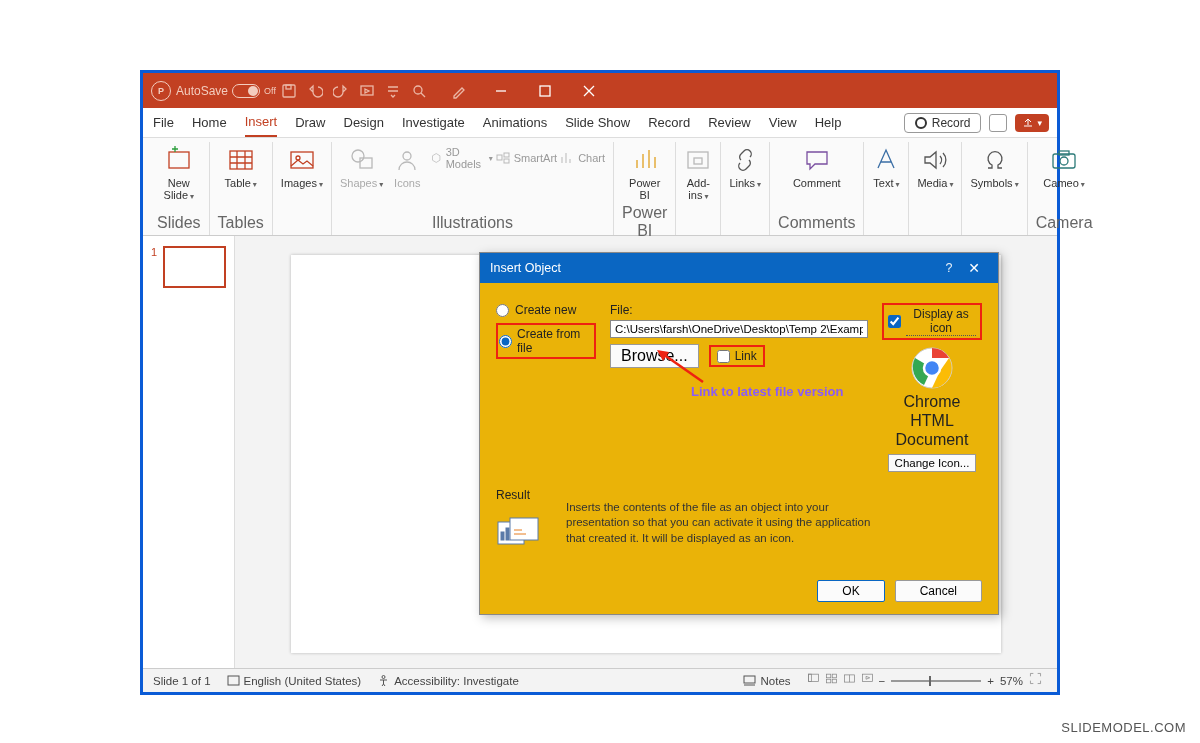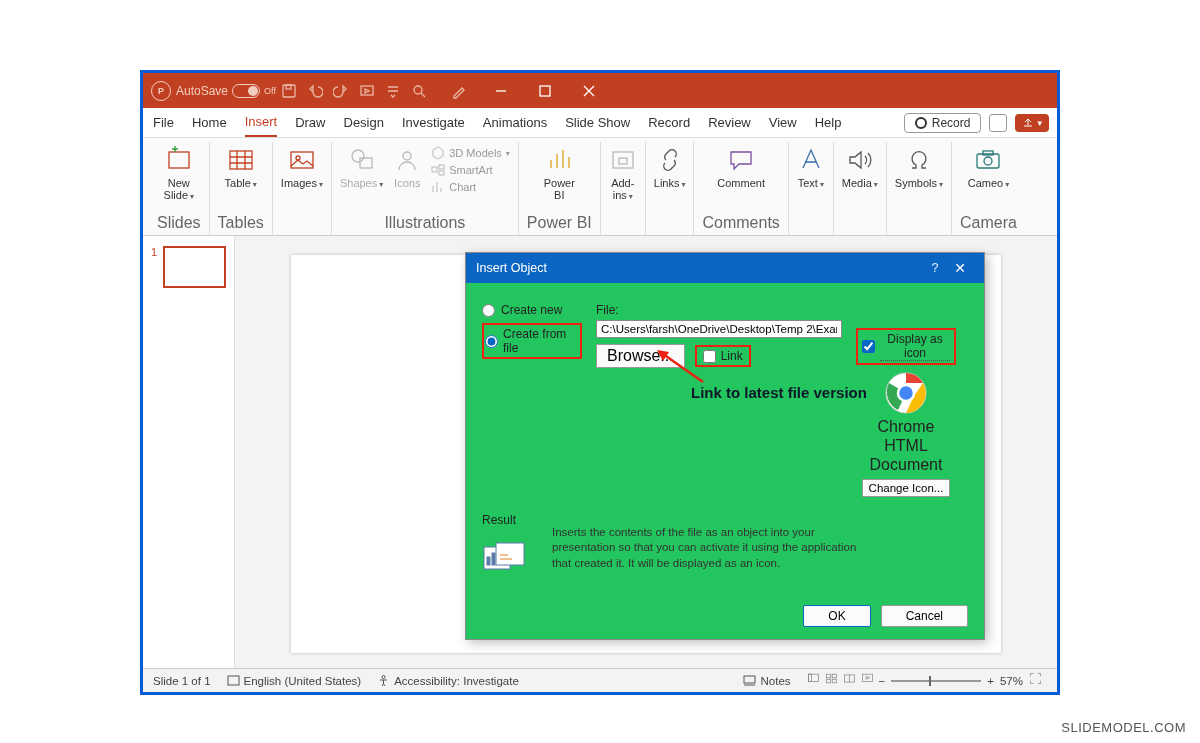--- a/index.html
+++ b/index.html
@@ -30,70 +30,70 @@
   .ribbon { height: 98px; background:#fafafa; border-bottom:1px solid #ccc; display:flex; padding: 4px 6px 0 6px; }
   .rg { border-right:1px solid #ddd; padding:0 8px; display:flex; flex-direction:column; align-items:center; }
   .rg-label { font-size:16px; color:#666; text-align:center; margin-top:auto; padding:3px 0; }
   .rg-body { display:flex; gap:10px; flex:1; align-items:flex-start; padding-top:4px; }
   .vbtn { display:flex; flex-direction:column; align-items:center; gap:3px; font-size:11px; color:#333; }
   .vbtn .ic { width:28px; height:28px; }
   .vbtn .ic svg { width:28px; height:28px; stroke:#c24022; fill:none; stroke-width:1.3; }
   .vbtn.gray .ic svg { stroke:#b9b9b9; }
   .vbtn.teal .ic svg { stroke:#2b7a78; }
   .dd::after { content:"\25BE"; font-size:8px; color:#666; margin-left:2px; }
-  .mini-list { display:flex; flex-direction:column; gap:3px; font-size:11px; color:#999; }
+  .mini-list { display:flex; flex-direction:row; gap:3px; font-size:11px; color:#999; }
   .mini-list div { display:flex; align-items:center; gap:4px; }
   .mini-list svg { width:14px; height:14px; stroke:#b9b9b9; fill:none; }
   
   .docarea { display:flex; height: calc(100% - 35px - 30px - 98px - 24px); background:#f3f3f3; }
   .thumbpane { width:92px; background:#fff; border-right:1px solid #ddd; padding:10px 8px; }
   .thumb { border:2px solid #c24022; width:70px; height:42px; background:#fff; }
   .canvas { flex:1; position:relative; display:flex; align-items:center; justify-content:center; }
   .slide { background:#fff; width: 710px; height: 398px; box-shadow: 0 0 3px rgba(0,0,0,.25); margin-top:4px; }
   
   .status { height:24px; background:#f3f3f3; border-top:1px solid #ccc; display:flex; align-items:center; font-size:11.5px; color:#444; padding:0 10px; }
   .status .spacer { flex:1; }
   .status-item { display:flex; align-items:center; gap:4px; margin-right:16px; }
   .status svg { width:13px; height:13px; stroke:#555; fill:none; }
   .zoom { display:flex; align-items:center; gap:6px; }
   .zoom-track { width:90px; height:2px; background:#999; position:relative; }
   .zoom-track::before { content:""; position:absolute; left:42%; top:-4px; width:2px; height:10px; background:#666; }
   .view-btn { width:18px; height:18px; opacity:.7; }
   
-  .dialog { position:absolute; left:230px; top:16px; width:520px; background:#22c55e; border:1px solid #888; box-shadow: 3px 3px 10px rgba(0,0,0,.25); }
+  .dialog { position:absolute; left:244px; top:16px; width:520px; background:#eab308; border:1px solid #888; box-shadow: 3px 3px 10px rgba(0,0,0,.25); }
   .dlg-title { height:30px; background:#0a66c2; color:#fff; display:flex; align-items:center; padding:0 10px; font-size:12.5px; }
   .dlg-title .t { flex:1; }
   .dlg-title .q { width:22px; text-align:center; opacity:.9; }
   .dlg-title .x { width:28px; text-align:center; font-size:14px; }
-  .dlg-body { padding: 20px 28px 8px 16px; display:flex; gap:14px; font-size:12px; color:#222; }
+  .dlg-body { padding: 20px 16px 8px 16px; display:flex; gap:14px; font-size:12px; color:#222; }
   .dlg-left { width:100px; }
   .radio-row { display:flex; align-items:center; gap:6px; margin-bottom:6px; }
   .radio-row input { accent-color:#0a66c2; }
   .create-file { border:2px solid #e21; padding:2px 3px 2px 1px; display:inline-flex; align-items:center; gap:5px; }
   .dlg-mid { flex:1; }
   .file-row { display:flex; flex-direction:column; gap:3px; }
   .file-input { width:100%; border:1px solid #888; padding:2px 4px; font-size:11.5px; background:#fff; }
   .browse-link { display:flex; gap:10px; margin-top:6px; align-items:center; }
   .browse-btn { border:1px solid #999; background:#fbfbfb; padding:2px 10px; font-size:16px; }
   .link-chk { border:2px solid #e21; padding:2px 6px; display:inline-flex; align-items:center; gap:5px; }
-  .dlg-right { width:100px; text-align:center;margin-top:25px; }
+  .dlg-right { width:100px; text-align:center; }
   .disp-icon { border:2px solid #e21; padding:2px 4px; display:inline-flex; align-items:center; gap:5px; }
   .chrome-ic { width:44px; height:44px; margin:6px auto 2px auto; }
   .chrome-ic svg { width:44px; height:44px; }
   .change-icon { border:1px solid #999; background:#fbfbfb; padding:2px 6px; font-size:11.5px; margin-top:4px; display:inline-block; }
   .result-sec { padding: 8px 16px 16px 16px; display:flex; gap:14px; font-size:12px; }
   .result-left { width:56px; font-size:12px; color:#222; }
   .result-ic { width:44px; height:36px; margin-top:14px; }
   .result-ic svg { width:44px; height:36px; stroke:#5a7aa8; fill:none; }
   .result-text { flex:1; color:#333; font-size:11.5px; line-height:1.35; padding-top:12px; padding-right:110px; }
   .dlg-buttons { display:flex; justify-content:flex-end; gap:10px; padding:12px 16px; }
   .dlg-btn { border:1px solid #999; background:#fbfbfb; padding:3px 24px; font-size:12px; border-radius:2px; }
   .dlg-btn.ok { border:1.5px solid #0a66c2; }
   
-  .annot { position:absolute; color:#0f172a; font-weight:bold; font-size:15px; }
+  .annot { position:absolute; color:#8b5cf6; font-weight:bold; font-size:13px; }
   .annot-arrow { position:absolute; width:62px; height:36px; }
   .annot-arrow svg { width:62px; height:36px; }
   .watermark { position:absolute; right:14px; bottom:8px; font-size:13px; letter-spacing:.5px; color:#555; }
 </style>
 </head>
 <body>
 
 <div class="frame">
 
   <div class="titlebar">

